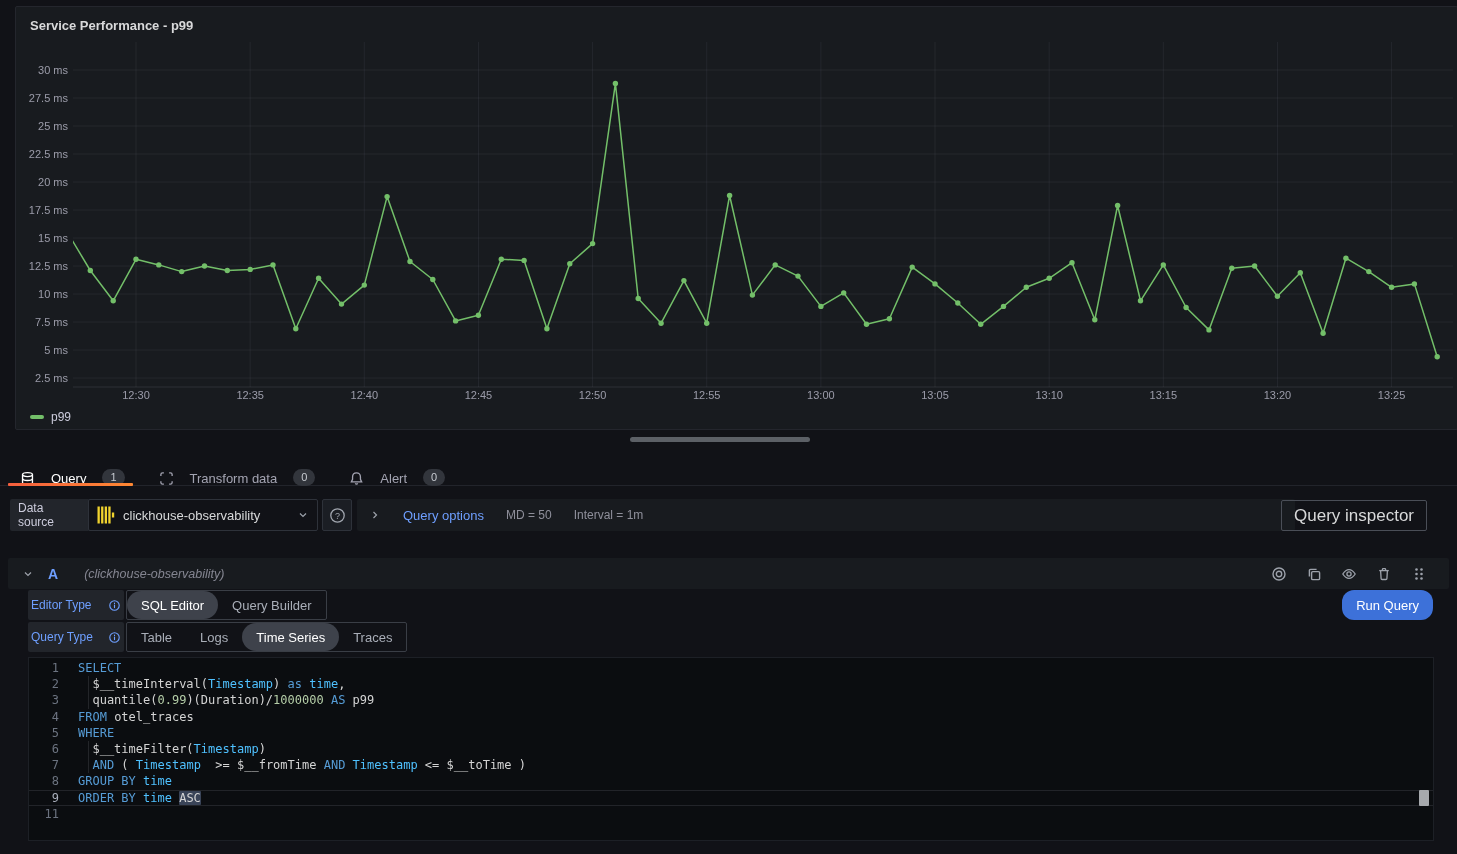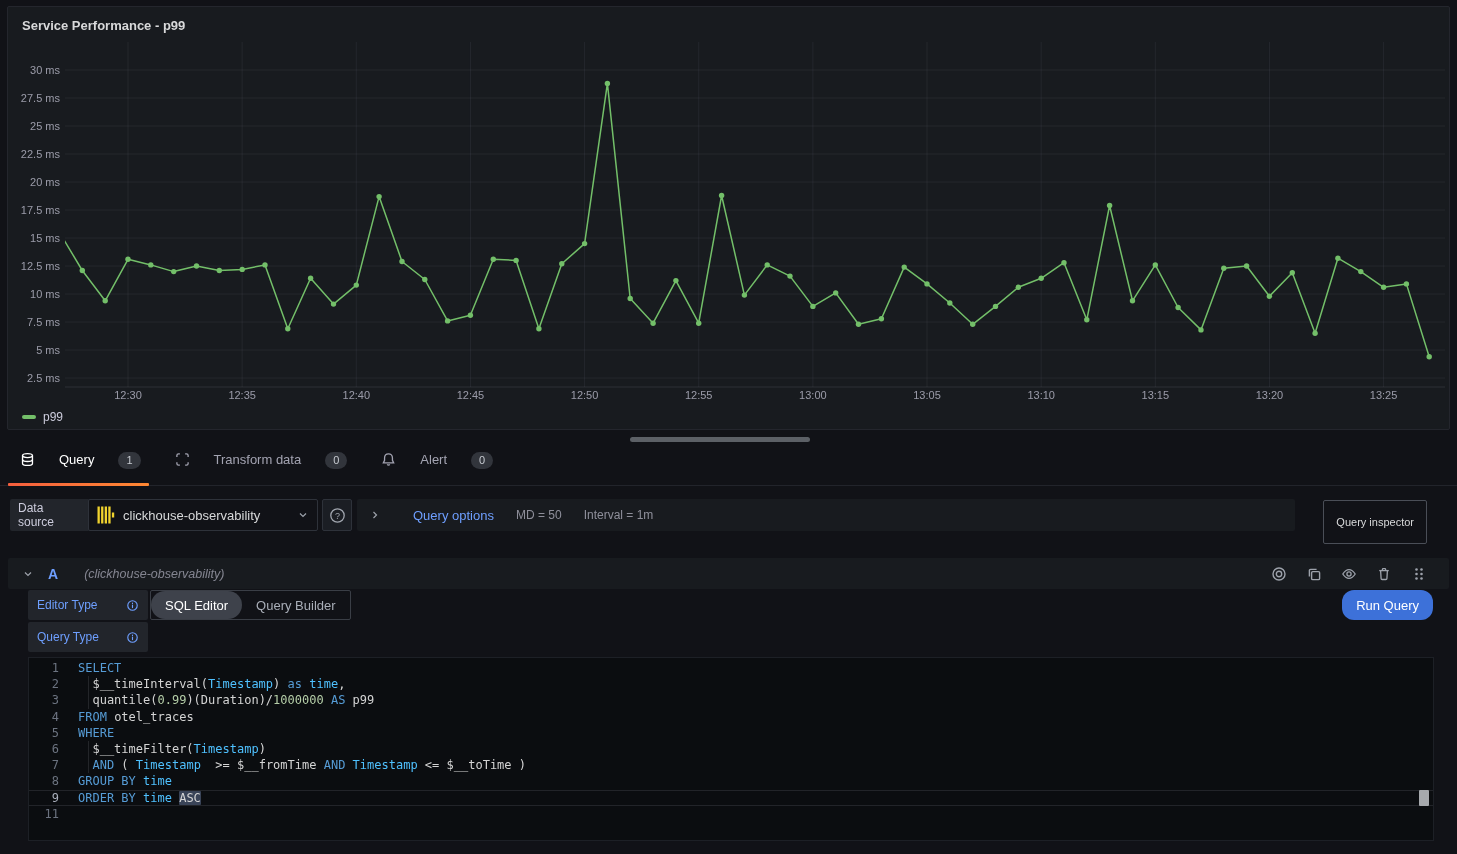--- a/index.html
+++ b/index.html
@@ -3,34 +3,34 @@
 <meta charset="utf-8">
 <style>
   * { margin:0; padding:0; box-sizing:border-box; }
   html,body { background:#0d0e12; }
   .screen {
     position:relative; width:1457px; height:854px; overflow:hidden;
     background:#111217; color:#CCCCDC;
     font-family:"Liberation Sans","DejaVu Sans",sans-serif; font-size:13px;
   }
   
-  .panel { position:absolute; left:7px; top:6px; width:1443px; height:424px;
+  .panel { position:absolute; left:15px; top:6px; width:1443px; height:424px;
            background:#181B1F; border:1px solid #24262d; border-radius:2px; }
   .panel-title { position:absolute; left:14px; top:11px; font-size:13px; font-weight:600; color:#D8D9DA; }
   .chart-svg { position:absolute; left:0; top:34px; }
   .legend { position:absolute; left:14px; bottom:5px; display:flex; align-items:center; gap:7px;
             font-size:12px; color:#CCCCDC; }
   .legend-chip { display:inline-block; width:14px; height:4px; border-radius:2px; }
   
   .hscroll-thumb { position:absolute; left:630px; top:437px; width:180px; height:5px;
                    background:#5c6066; border-radius:3px; }
   
   .tabs-row { position:absolute; left:0; top:452px; width:100%; height:34px;
               border-bottom:1px solid #22242b; display:flex; align-items:center; padding-left:20px; gap:34px; }
-  .tab { position:relative; display:flex; align-items:flex-start; gap:24px; height:34px; cursor:pointer;
+  .tab { position:relative; display:flex; align-items:flex-end; gap:16px; height:34px; cursor:pointer;
          color:rgba(204,204,220,0.78); }
   .tab .tab-label { font-size:13px; }
   .tab.active { color:#fff; }
   .tab.active .tab-label { font-weight:500; color:#fff; }
   .tab.active::after { content:""; position:absolute; left:-12px; right:-8px; bottom:0; height:3px;
                        border-radius:1px; background:linear-gradient(90deg,#F55F3E,#FF8833); }
   .badge { background:#32353c; border-radius:9px; padding:0 8px; height:17px; line-height:17px;
            font-size:11px; color:#C7CBD1; }
   .tab svg { display:block; }
   
@@ -40,39 +40,39 @@
               font-size:12px; font-weight:500; color:#CCCCDC; }
   .ds-picker { position:absolute; left:88px; width:230px; height:32px; background:#111217;
                border:1px solid #2e323a; border-radius:2px; display:flex; align-items:center;
                padding:0 8px; gap:8px; cursor:pointer; }
   .ds-picker .ds-name { flex:1; font-size:13px; color:#D8D9DA; white-space:nowrap; overflow:hidden; }
   .ds-help { position:absolute; left:322px; width:30px; height:32px; background:#1b1e24;
              border:1px solid #2e323a; border-radius:2px; display:flex; align-items:center;
              justify-content:center; cursor:pointer; }
   .ds-options { position:absolute; left:357px; right:162px; height:32px; background:#181B1F;
                 border-radius:2px; display:flex; align-items:center; gap:22px; padding:0 12px; }
-  .qo-link { color:#6E9FFF; font-size:13px; font-weight:500; cursor:pointer;margin-left:10px; }
+  .qo-link { color:#6E9FFF; font-size:13px; font-weight:500; cursor:pointer; }
   .qo-meta { font-size:12px; color:rgba(204,204,220,0.65); }
-  .inspector-btn { position:absolute; right:30px; top:1px; height:44px; padding:0 12px;
+  .inspector-btn { position:absolute; right:30px; top:1px; height:31px; padding:0 12px;
                    background:transparent; border:1px solid #4a4e57; border-radius:2px;
-                   color:#D8D9DA; font-size:11px; font-weight:500;
+                   color:#D8D9DA; font-size:17px; font-weight:500;
                    font-family:inherit; cursor:pointer; }
   
   .qcard-header { position:absolute; left:8px; top:558px; width:1441px; height:31px;
                   background:#181B1F; border-radius:2px; display:flex; align-items:center; }
   .qcard-header .collapse { margin-left:14px; cursor:pointer; display:flex; }
   .ref-id { margin-left:14px; color:#6E9FFF; font-size:14px; font-weight:600; }
   .qcard-sub { margin-left:26px; font-size:12.5px; font-style:italic; color:rgba(204,204,220,0.6); }
   .qcard-actions { margin-left:auto; margin-right:22px; display:flex; align-items:center; gap:19px; }
   .qcard-actions .icon-btn { display:flex; cursor:pointer; color:#9DA2AB; }
   
   .opt-row { position:absolute; left:28px; height:30px; display:flex; align-items:stretch; }
   .row-editor-type { top:590px; } .row-query-type { top:622px; }
-  .inline-label { width:120px; background:#22252B; border-radius:2px; display:flex; align-items:center;
-                  justify-content:space-between; padding:0 9px; color:#6E9FFF; font-size:12px; font-weight:500; }
+  .inline-label { width:96px; background:#22252B; border-radius:2px; display:flex; align-items:center;
+                  justify-content:space-between; padding:0 3px; color:#6E9FFF; font-size:12px; font-weight:500; }
   .radio-group { margin-left:2px; display:flex; border:1px solid #3a3e46; border-radius:2px;
                  background:#111217; overflow:hidden; }
   .radio-opt { padding:0 14px; display:flex; align-items:center; font-size:13px;
                color:#a9aeb8; cursor:pointer; white-space:nowrap; }
   .radio-opt.active { background:#3e424b; color:#fff; font-weight:500; border-radius:14px; }
   .run-btn { position:absolute; right:24px; top:590px; height:30px; padding:0 14px;
              background:#3D71D9; border:none; border-radius:12px; color:#fff; font-size:13px;
              font-weight:500; font-family:inherit; cursor:pointer; }
   
   .sql-editor { position:absolute; left:28px; top:657px; width:1406px; height:184px;
@@ -352,20 +352,26 @@
   <button class="run-btn">Run Query</button>
 
   <div class="opt-row row-query-type">
     <div class="inline-label">
       <span>Query Type</span>
       <svg class="icon" width="13" height="13" viewBox="0 0 16 16" fill="none" stroke="#6E9FFF" stroke-width="1.4">
         <circle cx="8" cy="8" r="5.8"></circle>
           <path d="M8 7.4v3.2M8 5.1v.3" stroke-linecap="round"></path>
       </svg>
     </div>
+    <div class="radio-group">
+      <span class="radio-opt">Table</span>
+      <span class="radio-opt">Logs</span>
+      <span class="radio-opt active">Time Series</span>
+      <span class="radio-opt">Traces</span>
+    </div>
   </div>
 
   <div class="sql-editor">
     <div>
         <div class="code-line">
           <span class="line-num">1</span>
           <span class="line-text"><span class="tok-kw">SELECT</span></span>
         </div>
         <div class="code-line guide">
           <span class="line-num">2</span>

